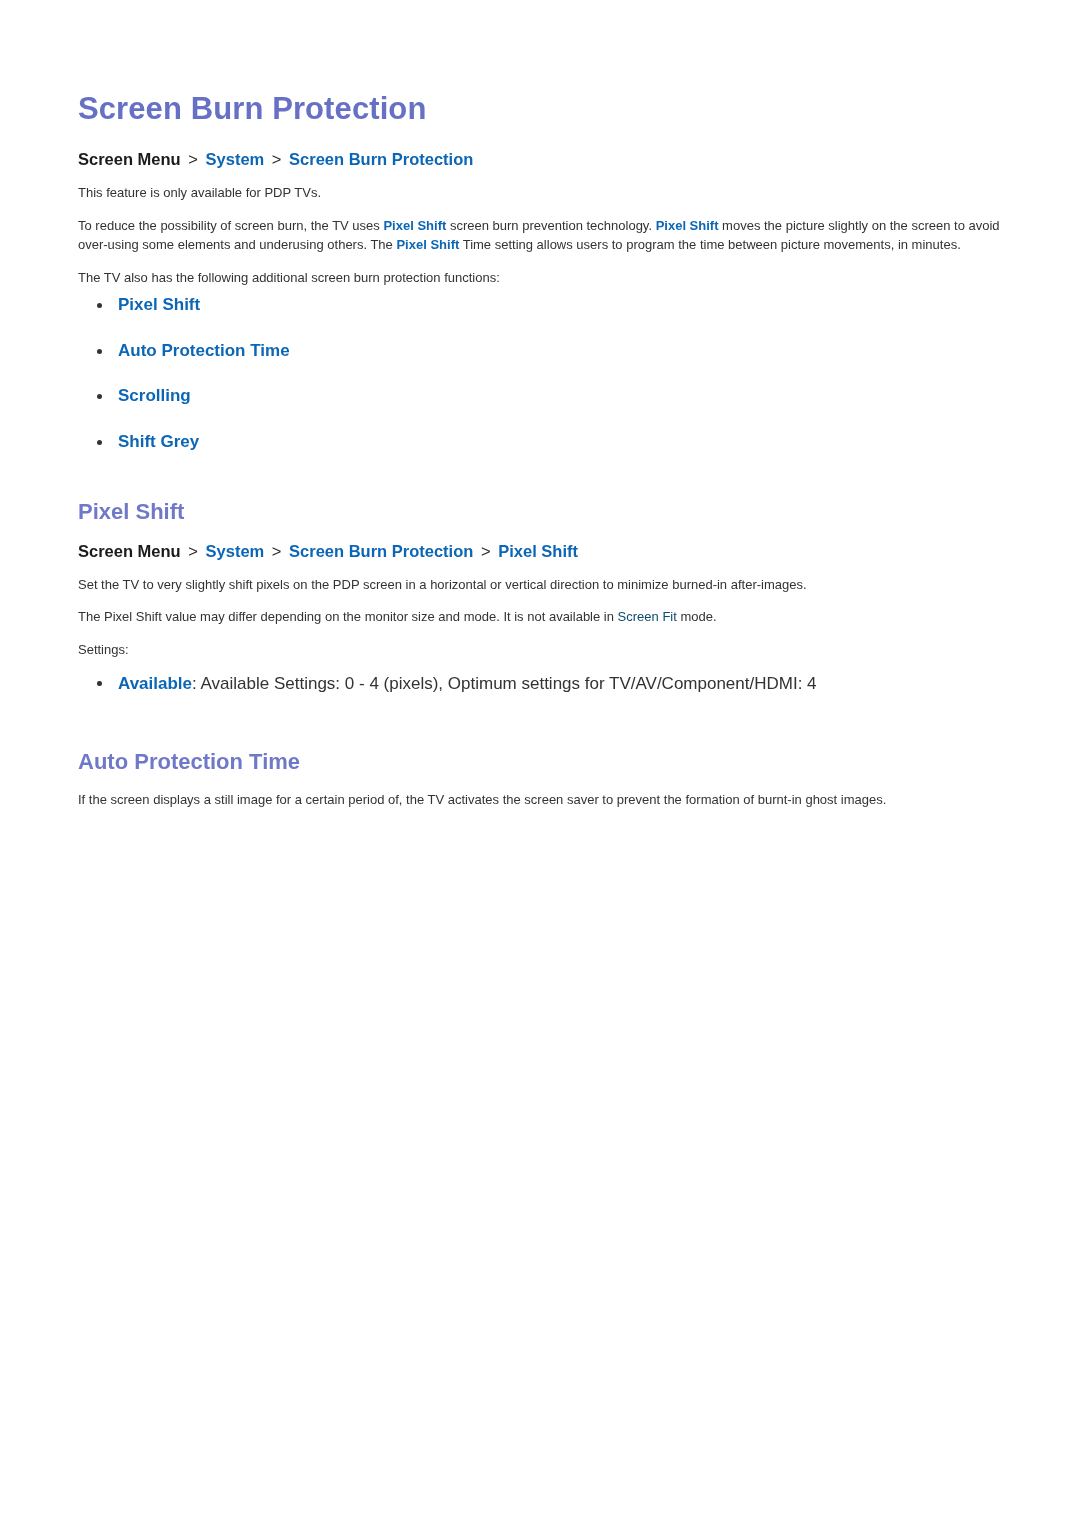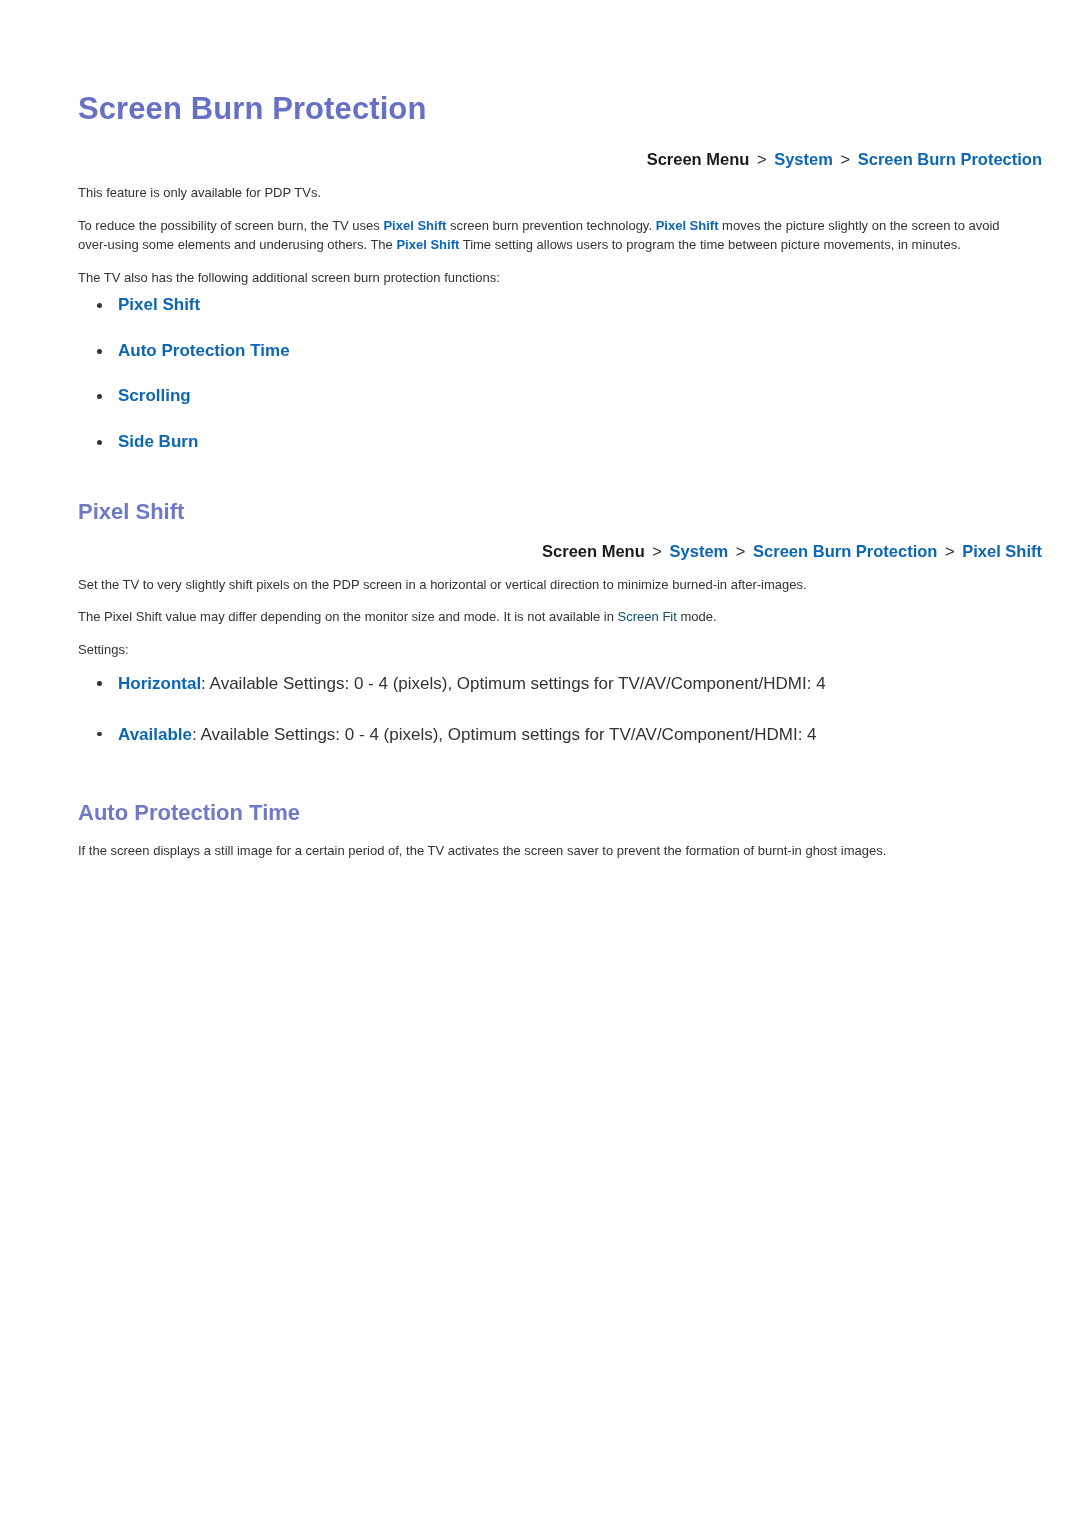--- a/index.html
+++ b/index.html
@@ -40,21 +40,20 @@
   }
   .sec-pixel-shift { margin-top: 44px; }
   .sec-auto-protection { margin-top: 52px; }
 
   .breadcrumb {
     font-size: 16.5px;
     font-weight: bold;
     color: #212121;
     margin: 0 0 11px 0;
     line-height: 1.45;
-    text-align: right;
   }
   .breadcrumb .crumb-link { color: #0c66b6; }
   .breadcrumb .crumb-sep {
     color: #2b2b2b;
     font-weight: normal;
     padding: 0 3px;
   }
   .crumb-root { color: #1b1b1b; }
 
   p.body {
@@ -130,21 +129,21 @@
       <li>
         <span>Pixel Shift</span>
       </li>
       <li>
         <span>Auto Protection Time</span>
       </li>
       <li>
         <span>Scrolling</span>
       </li>
       <li>
-        <span>Side Burn</span>
+        <span>Shift Grey</span>
       </li>
     </ul>
   </div>
 
   <div class="sec-pixel-shift">
 
     <h2 class="section-title">Pixel Shift</h2>
 
     <div class="breadcrumb">
       <span class="crumb-root">Screen Menu</span>
@@ -159,23 +158,20 @@
     <p class="body">Set the TV to very slightly shift pixels on the PDP screen in a horizontal or vertical direction to minimize burned-in after-images.</p>
 
     <p class="body">
       <span>The Pixel Shift value may differ depending on the monitor size and mode. It is not available in </span><span class="link-plain">Screen Fit</span><span> mode.</span>
     </p>
 
     <p class="body settings-label">Settings:</p>
 
     <ul class="bullets settings-list">
       <li>
-        <span class="link">Horizontal</span><span>: Available Settings: 0 - 4 (pixels), Optimum settings for TV/AV/Component/HDMI: 4</span>
-      </li>
-      <li>
         <span class="link">Available</span><span>: Available Settings: 0 - 4 (pixels), Optimum settings for TV/AV/Component/HDMI: 4</span>
       </li>
     </ul>
   </div>
 
   <div class="sec-auto-protection">
 
     <h2 class="section-title">Auto Protection Time</h2>
 
 

